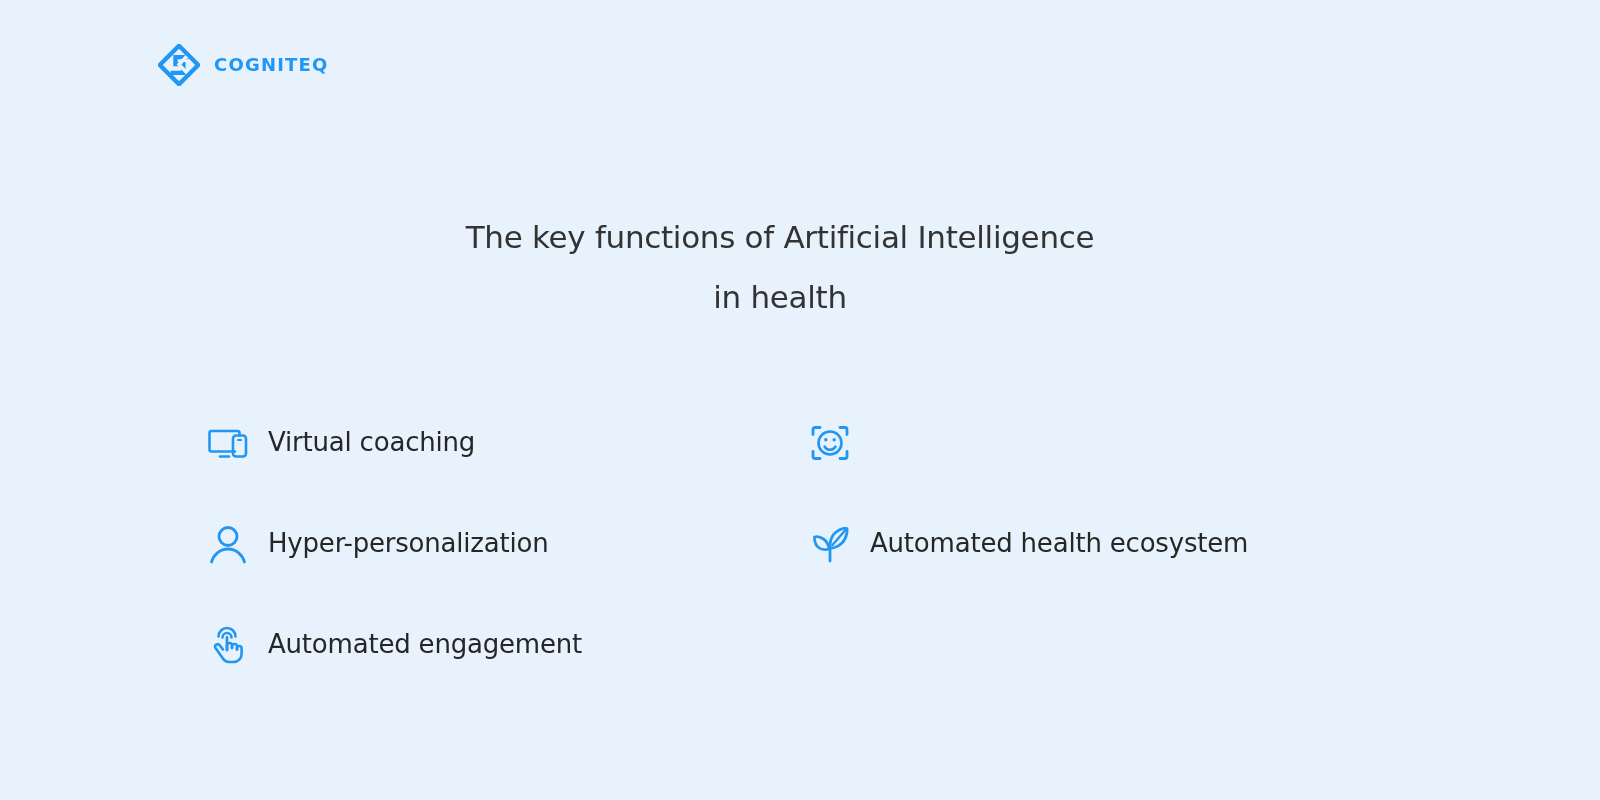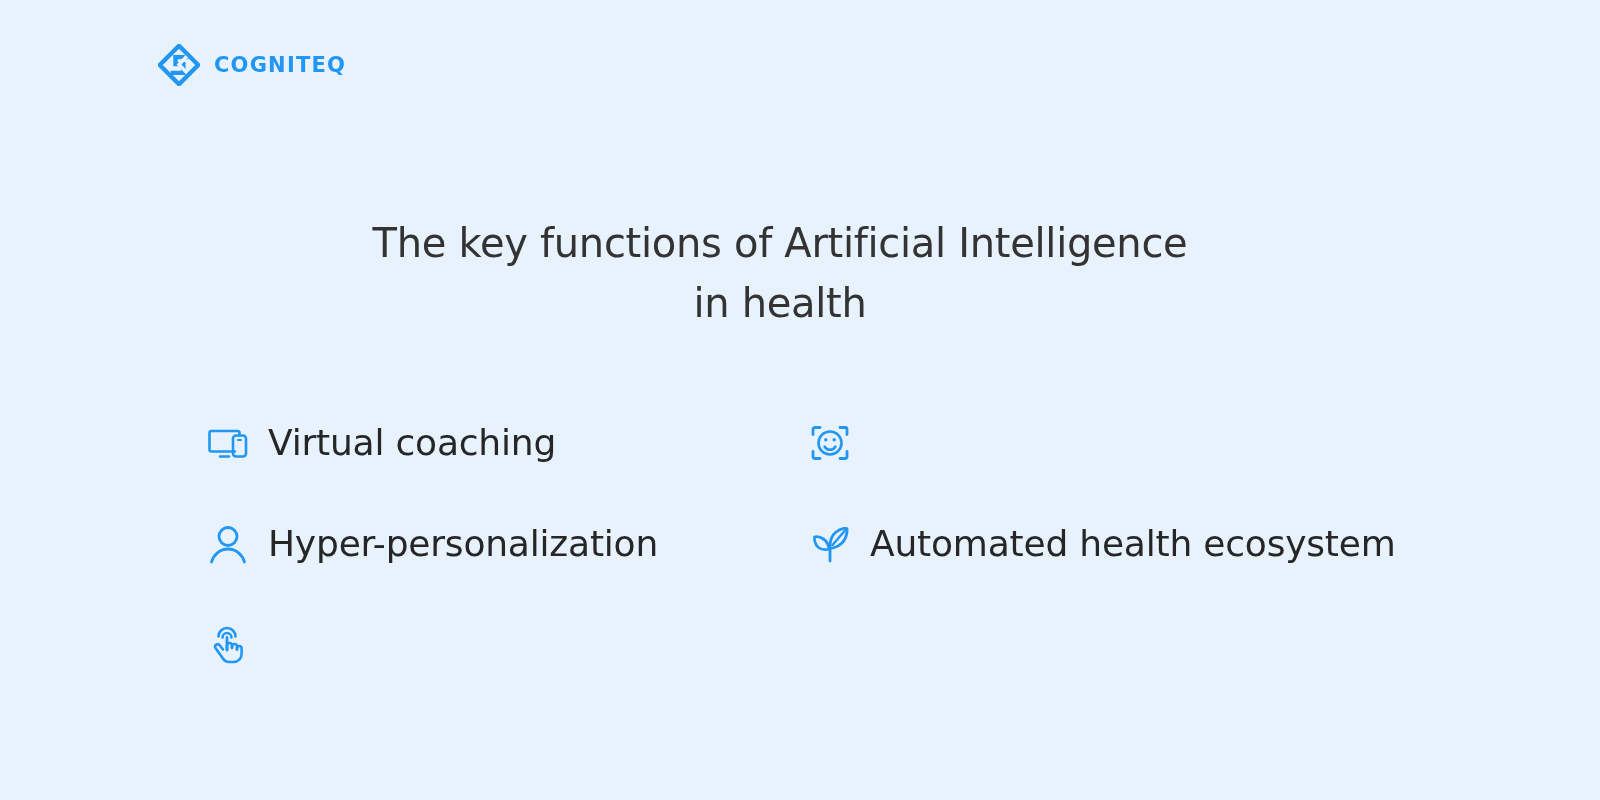--- a/index.html
+++ b/index.html
@@ -24,38 +24,38 @@
     align-items: center;
     gap: 14px;
   }
   .logo-mark {
     width: 42px;
     height: 42px;
     display: block;
   }
   .logo-text {
     font-family: "DejaVu Sans", sans-serif;
-    font-size: 21px;
+    font-size: 18px;
     font-weight: 700;
     letter-spacing: 1.2px;
     color: #2196f3;
     line-height: 1;
     white-space: nowrap;
   }
 
   
   .title {
     position: absolute;
     left: 0;
     top: 186px;
     width: 1560px;
     text-align: center;
     color: #333333;
     font-family: "DejaVu Sans", sans-serif;
-    font-size: 40px;
+    font-size: 31px;
     font-weight: 400;
     line-height: 60px;
     letter-spacing: -0.3px;
   }
   .title-line {
     display: block;
   }
 
   
   .features {
@@ -79,21 +79,21 @@
     flex: 0 0 46px;
     display: flex;
     align-items: center;
     justify-content: center;
   }
   .feature-icon svg {
     display: block;
   }
   .feature-label {
     font-family: "DejaVu Sans", sans-serif;
-    font-size: 36px;
+    font-size: 26px;
     font-weight: 400;
     color: #262626;
     line-height: 1.2;
     white-space: nowrap;
     letter-spacing: -0.2px;
   }
 </style>
 </head>
 <body>
 
@@ -168,15 +168,16 @@
     <span class="feature-icon">
       <svg width="46" height="46" viewBox="0 0 46 46" fill="none" xmlns="http://www.w3.org/2000/svg">
         <path d="M13.5 14.5C13.5 9.8 17.3 6 22 6C26.7 6 30.5 9.8 30.5 14.5" stroke="#2196f3" stroke-width="2.6" stroke-linecap="round"></path>
         <path d="M17.5 15.5C17.5 13 19.5 11 22 11C24.5 11 26.5 13 26.5 15.5" stroke="#2196f3" stroke-width="2.6" stroke-linecap="round"></path>
         <path d="M22 15.5V28" stroke="#2196f3" stroke-width="2.8" stroke-linecap="round"></path>
         <path d="M22 28V23.5C22 22.1 23.1 21 24.5 21C25.9 21 27 22.1 27 23.5V26" stroke="#2196f3" stroke-width="2.6" stroke-linecap="round" stroke-linejoin="round"></path>
         <path d="M27 26V24.5C27 23.1 28.1 22 29.5 22C30.9 22 32 23.1 32 24.5V27.5" stroke="#2196f3" stroke-width="2.6" stroke-linecap="round" stroke-linejoin="round"></path>
         <path d="M32 27.5V26.5C32 25.1 33 24 34.3 24C35.6 24 36.6 25.1 36.6 26.5V32C36.6 36.4 33 40 28.6 40H24C21.6 40 19.4 38.8 18.1 36.8L10.5 26C9.8 24.8 10.2 23.3 11.3 22.6C12.4 21.9 13.9 22.2 14.7 23.2L18 27.5" stroke="#2196f3" stroke-width="2.6" stroke-linecap="round" stroke-linejoin="round"></path>
       </svg>
     </span>
+    <span class="feature-label">Automated engagement</span>
   </div>
 
 </div>
 
 </body></html>

